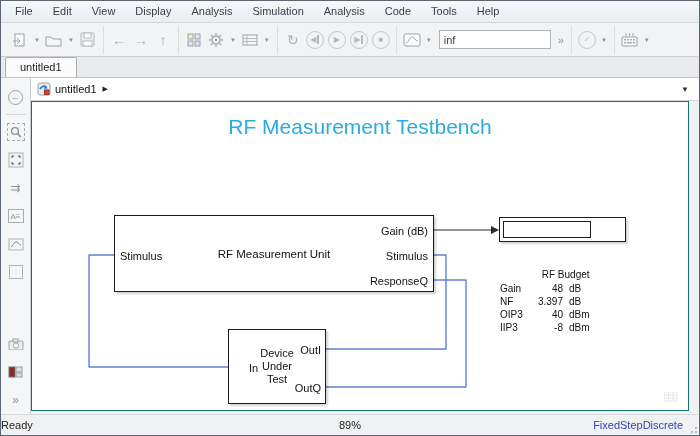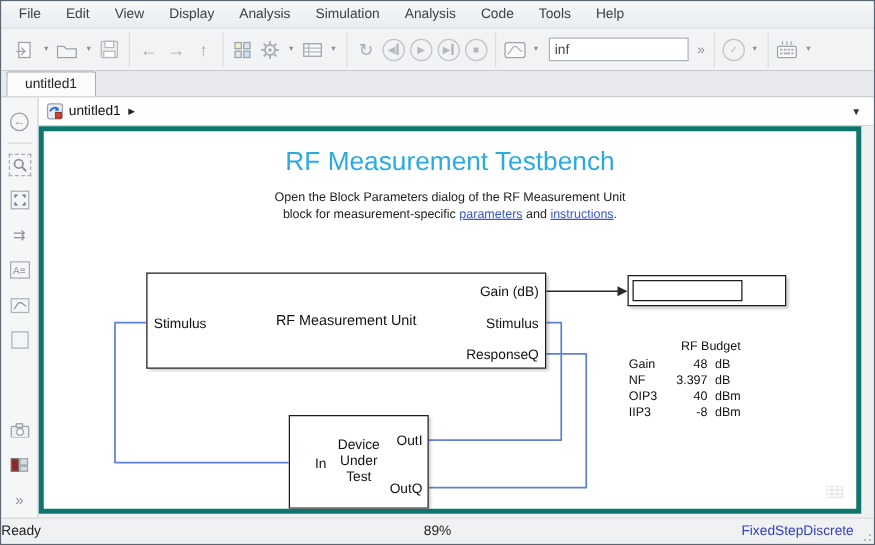--- a/index.html
+++ b/index.html
@@ -53,21 +53,21 @@
   .sb-spacer{ flex:1 1 auto; }
 
   .rightpane{ flex:1 1 auto; display:flex; flex-direction:column; min-width:0; }
   .breadcrumb{ height:23px; background:#fff; border-bottom:1px solid #d2d5d8; display:flex;
                align-items:center; padding:0 6px; flex:0 0 23px; }
   .bc-label{ font-size:11px; color:#111; margin:0 4px; }
   .bc-arrow{ font-size:7px; color:#222; margin-left:2px; }
   .bc-right{ margin-left:auto; font-size:8px; color:#333; padding-right:4px; }
 
   .canvaswrap{ flex:1 1 auto; background:#eef0f2; padding:0 10px 3px 0; min-height:0; }
-  .canvas{ position:relative; width:100%; height:100%; background:#fff; border:4px solid #0f766e; overflow:hidden; }
+  .canvas{ position:relative; width:100%; height:100%; background:#fff; border:1px solid #0f766e; overflow:hidden; }
 
   .dg-title{ position:absolute; top:13px; left:0; width:100%; text-align:center;
              font-size:21px; letter-spacing:0; }
   .dg-desc{ position:absolute; top:47px; left:0; width:100%; text-align:center;
             font-size:10px; color:#222; line-height:13px; }
   .dg-desc a{ text-decoration:underline; }
 
   .blk{ position:absolute; background:#fff; border:1px solid #1c1c1c;
         box-shadow:2px 2px 2px rgba(0,0,0,0.18); }
   .portlabel{ position:absolute; font-size:11px; color:#111; white-space:nowrap; }
@@ -338,24 +338,20 @@
         </svg>
         <span class="bc-label">untitled1</span>
         <span class="bc-arrow">▶</span>
         <span class="bc-right">▼</span>
       </div>
 
       <div class="canvaswrap">
         <div class="canvas">
 
           <div class="dg-title" id="dg-title" style="color: rgb(41, 171, 226);">RF Measurement Testbench</div>
-          <div class="dg-desc">
-            <span>Open the Block Parameters dialog of the RF Measurement Unit</span><br>
-            <span>block for measurement-specific </span><a id="link-params" href="#" style="color: rgb(58, 86, 212);">parameters</a><span> and </span><a id="link-instr" href="#" style="color: rgb(58, 86, 212);">instructions</a><span>.</span>
-          </div>
 
           <svg id="wires" style="position:absolute; left:0; top:0; width:656px; height:311px;" viewBox="0 0 656 311">
             <polyline id="wire-stimulus" points="82,153 57,153 57,265 196,265" fill="none" stroke-width="1.4" stroke-linejoin="round" stroke="#5f81d6"></polyline>
             <polyline id="wire-responseI" points="402,153 414,153 414,247 294,247" fill="none" stroke-width="1.4" stroke-linejoin="round" stroke="#5f81d6"></polyline>
             <polyline id="wire-responseQ" points="402,178 434,178 434,285 294,285" fill="none" stroke-width="1.4" stroke-linejoin="round" stroke="#5f81d6"></polyline>
             <line x1="402" y1="128" x2="460" y2="128" stroke="#2b2b2b" stroke-width="1.2"></line>
             <polygon points="459,124 467,128 459,132" fill="#2b2b2b"></polygon>
           </svg>
 
           <div class="blk" style="left:82px; top:113px; width:320px; height:77px;">
@@ -363,21 +359,21 @@
             <span class="portlabel" style="left:5px; top:40px; transform:translateY(-50%);">Stimulus</span>
             <span class="portlabel" style="right:5px; top:15px; transform:translateY(-50%);">Gain (dB)</span>
             <span class="portlabel" style="right:5px; top:40px; transform:translateY(-50%);">Stimulus</span>
             <span class="portlabel" style="right:5px; top:65px; transform:translateY(-50%);">ResponseQ</span>
           </div>
 
           <div class="blk" style="left:467px; top:115px; width:127px; height:25px;">
             <div class="disp-inner"></div>
           </div>
 
-          <div class="blk" style="left:196px; top:227px; width:112px; height:75px;">
+          <div class="blk" style="left:196px; top:227px; width:98px; height:75px;">
             <div class="blk-center dut-label">
               <span><span>Device</span><br>
                     <span>Under</span><br>
                     <span>Test</span></span>
             </div>
             <span class="portlabel" style="left:20px; top:38px; transform:translateY(-50%);">In</span>
             <span class="portlabel" style="right:4px; top:20px; transform:translateY(-50%);">OutI</span>
             <span class="portlabel" style="right:4px; top:58px; transform:translateY(-50%);">OutQ</span>
           </div>
 

